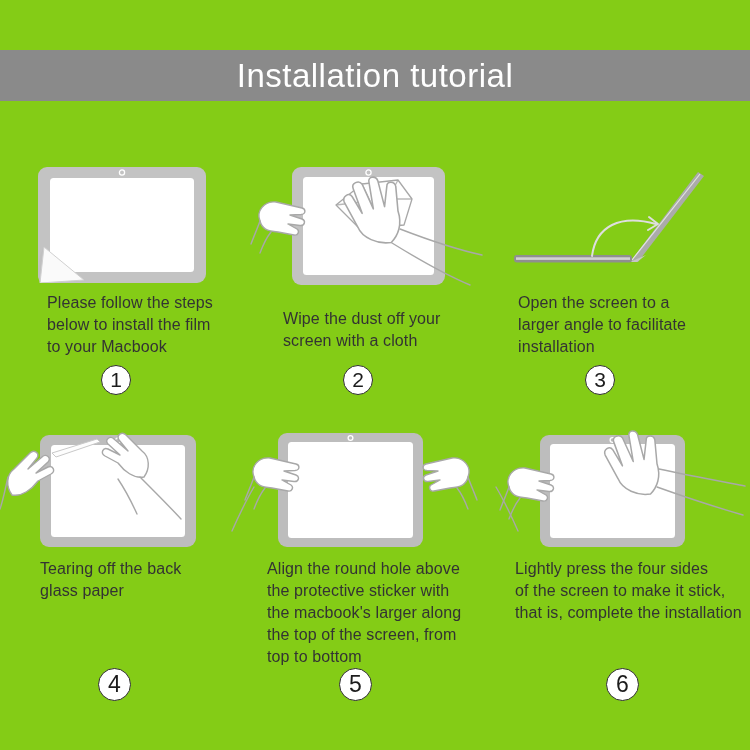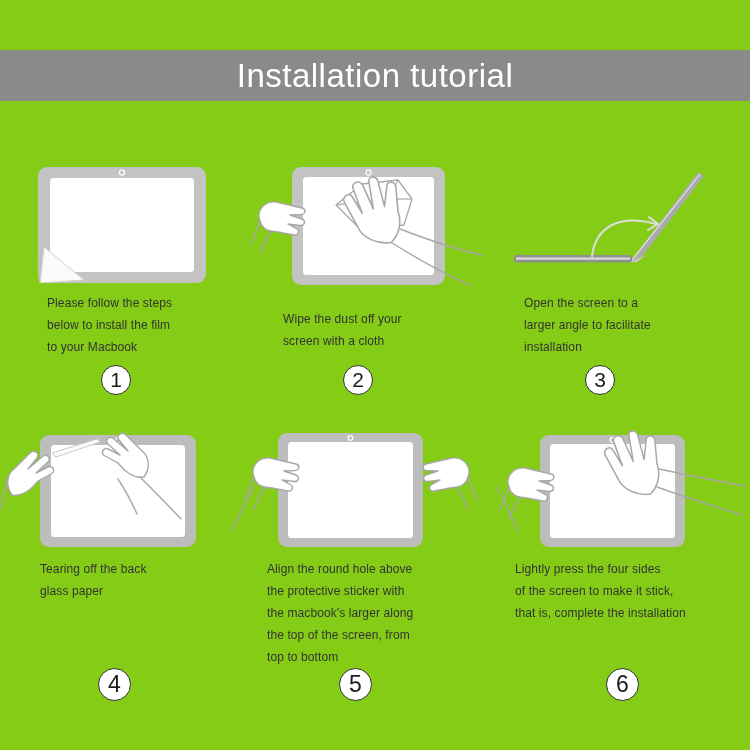--- a/index.html
+++ b/index.html
@@ -11,40 +11,40 @@
   .banner{
     position:absolute;left:0;top:50px;width:750px;height:51px;background:#8a8a8a;
     display:flex;align-items:center;justify-content:center;
   }
   .banner .title{color:#ffffff;font-size:33px;letter-spacing:.5px;font-weight:400;}
   
   .step{position:absolute;}
   .illo{position:absolute;left:0;top:0;line-height:0;}
   .caption{
     position:absolute;margin:0;white-space:pre-line;
-    font-size:12px;line-height:22px;color:#333333;letter-spacing:.1px;
+    font-size:16px;line-height:22px;color:#333333;letter-spacing:.1px;
   }
   .badge{
     position:absolute;box-sizing:border-box;width:30px;height:30px;border-radius:50%;
     border:1.5px solid #2f2f2f;display:flex;align-items:center;justify-content:center;
     color:#1c1c1c;font-size:21px;background:#fff;
   }
   .badge-lg{width:33px;height:33px;font-size:23px;}
 
   #step1{left:38px;top:167px;width:212px;}
   #step1 .caption{left:9px;top:125px;width:205px;}
   #step1 .badge{left:63px;top:198px;}
 
   #step2{left:240px;top:160px;width:250px;}
   #step2 .illo{top:5px;}
   #step2 .caption{left:43px;top:148px;width:205px;}
   #step2 .badge{left:103px;top:205px;}
 
   #step3{left:508px;top:168px;width:242px;}
-  #step3 .caption{left:16px;top:124px;width:220px;}
+  #step3 .caption{left:10px;top:124px;width:220px;}
   #step3 .badge{left:77px;top:197px;}
 
   #step4{left:0px;top:425px;width:250px;}
   #step4 .caption{left:40px;top:133px;width:205px;}
   #step4 .badge{left:98px;top:243px;}
 
   #step5{left:230px;top:425px;width:290px;}
   #step5 .caption{left:37px;top:133px;width:245px;}
   #step5 .badge{left:109px;top:243px;}
 

